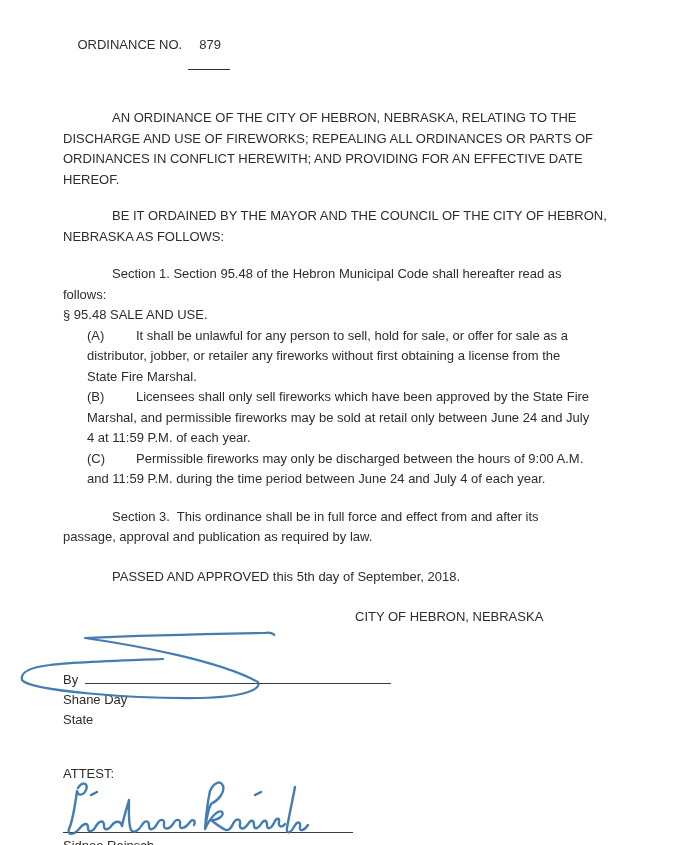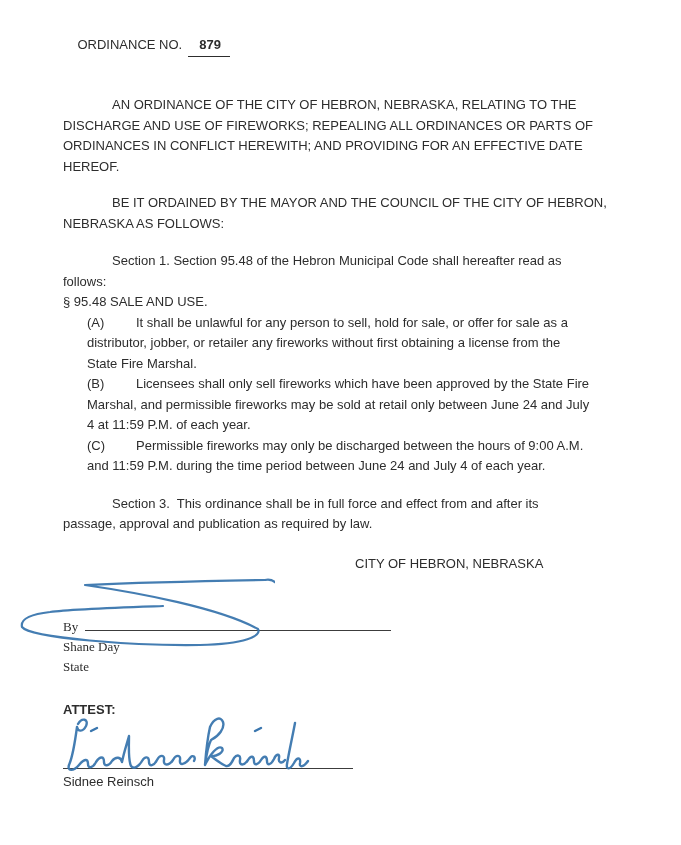--- a/index.html
+++ b/index.html
@@ -22,34 +22,33 @@
   }
   .para { white-space: pre-wrap; width: 590px; }
   .indent { text-indent: 49px; }
   .mt-title   { margin-top: 17.5px; }
   .mt-beit    { margin-top: 16px; }
   .mt-run     { margin-top: 17px; }
   .mt-sec3    { margin-top: 17px; }
   .mt-passed  { margin-top: 19.5px; }
   .mt-city    { margin-top: 19.5px; }
   .mt-mayor   { margin-top: 41.5px; }
-  .mt-attest  { margin-top: 22px; font-weight: bold; }
+  .mt-attest  { margin-top: 33px; }
   .ord-num {
     display: inline-block;
     margin-left: 6px;
-    padding: 0 9px 1px 11px;
+    padding: 0 9px 14px 11px;
     border-bottom: 1.4px solid #2d2d2d;
-    font-weight: bold;
   }
   .clause { width: 590px; margin-left: 24px; }
   .clause .clabel { display: inline-block; width: 49px; white-space: pre; }
   .clause .ctext { white-space: pre-wrap; }
   .city-line { margin-left: 292px; }
   
-  .sig-mayor { position: relative; width: 590px; font-family: Liberation Serif, serif; }
+  .sig-mayor { position: relative; width: 590px; }
   .by-row { height: 20.5px; }
   .by-rule {
     display: inline-block;
     width: 306px;
     height: 15px;
     margin-left: 7px;
     border-bottom: 1.4px solid #3c3c3c;
   }
   .mayor-scribble {
     position: absolute;
@@ -100,20 +99,21 @@
   <p class="clause"><span class="clabel">(B)</span><span class="ctext">Licensees shall only sell fireworks which have been approved by the State Fire
 Marshal, and permissible fireworks may be sold at retail only between June 24 and July
 4 at 11:59 P.M. of each year.</span></p>
   <p class="clause"><span class="clabel">(C)</span><span class="ctext">Permissible fireworks may only be discharged between the hours of 9:00 A.M.
 and 11:59 P.M. during the time period between June 24 and July 4 of each year.</span></p>
 
 
   <p class="para indent mt-sec3">Section 3.  This ordinance shall be in full force and effect from and after its
 passage, approval and publication as required by law.</p>
 
+  <p class="para indent mt-passed">PASSED AND APPROVED this 5th day of September, 2018.</p>
 
   <p class="para mt-city city-line">CITY OF HEBRON, NEBRASKA</p>
 
   <div class="sig-mayor mt-mayor">
     <svg class="mayor-scribble" width="260" height="75" viewBox="0 0 260 75" aria-hidden="true">
       <path stroke-width="2.2" stroke-opacity="0.95" d="M 261 7 C 258 4 255 3 250 4 C 195 5 115 7 70 9 C 125 17 205 32 243 53 C 247 60 230 68 185 69 C 120 70 15 62 7 51 C 5 42 18 38 35 36 C 55 33 120 31 148 30" stroke="#3a76ae"></path>
     </svg>
     <div class="by-row">
       <span>By</span><span class="by-rule"></span>
     </div>

